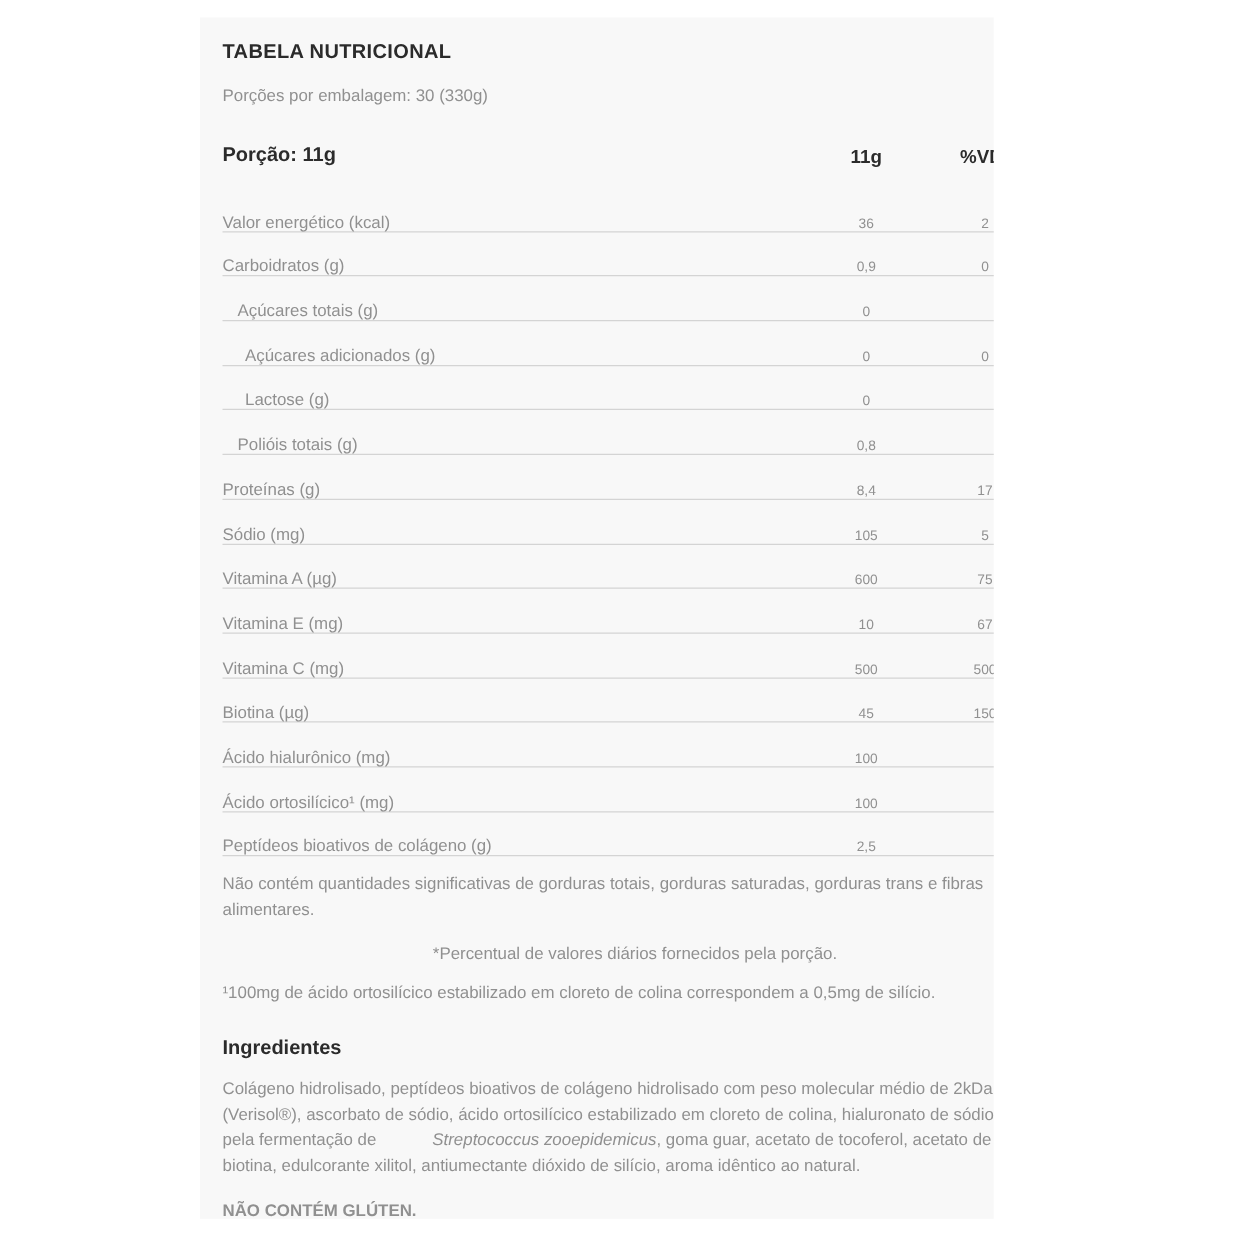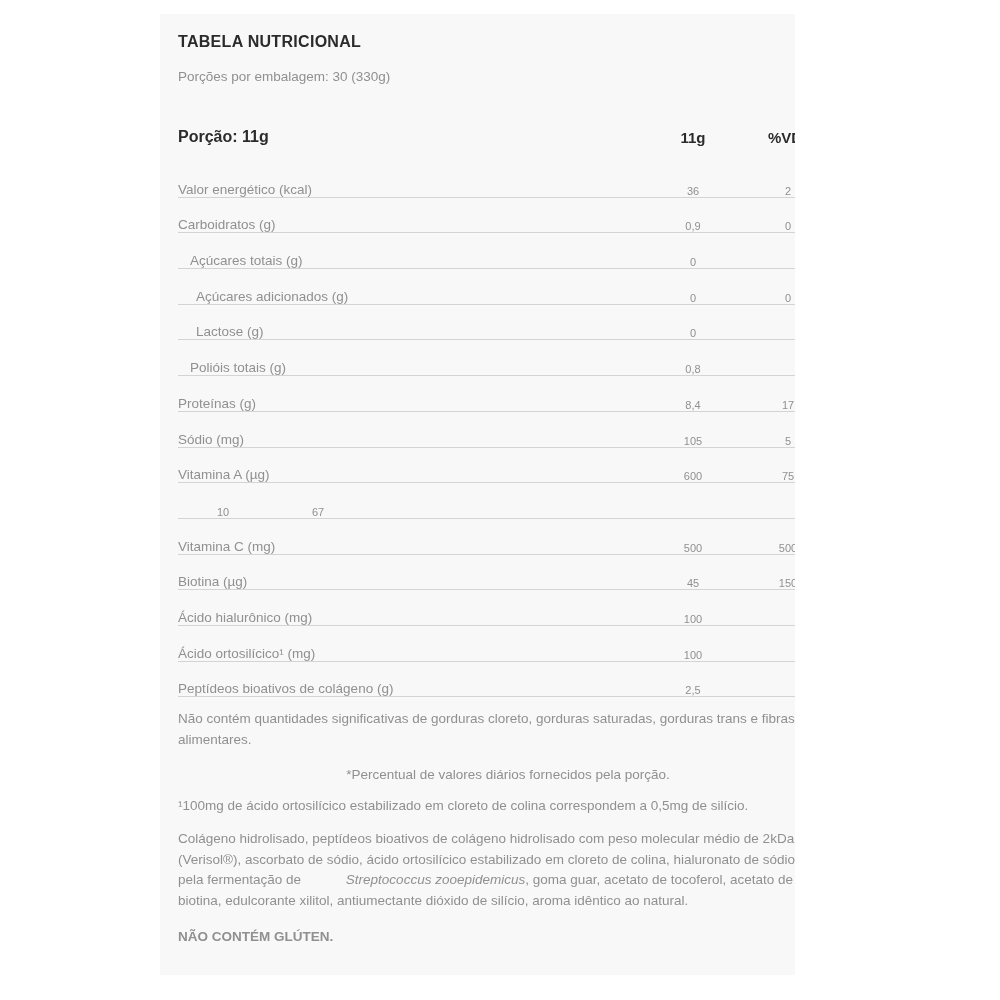--- a/index.html
+++ b/index.html
@@ -41,21 +41,21 @@
     letter-spacing: .3px;
     color: var(--heading-text, #262626);
   }
   .servings {
     margin-top: 18px;
     font-size: 13.5px;
     color: var(--muted-text, #909090);
   }
 
   .cols-header {
-    margin-top: 44px;
+    margin-top: 32px;
     display: flex; align-items: center; justify-content: flex-end;
   }
   .cols-header .portion-label {
     flex: 1;
     font-size: 16px; font-weight: 700;
     color: var(--heading-text, #3a3a3a);
   }
   .col-head {
     font-size: 15px; font-weight: 700;
     color: var(--heading-text, #3a3a3a);
@@ -181,20 +181,21 @@
     <span class="dv">5</span>
   </div>
 
   <div class="t-row">
     <span class="label">Vitamina A (µg)</span>
     <span class="amount">600</span>
     <span class="dv">75</span>
   </div>
 
   <div class="t-row">
+    <span class="label">Vitamina E (mg)</span>
     <span class="amount">10</span>
     <span class="dv">67</span>
   </div>
 
   <div class="t-row">
     <span class="label">Vitamina C (mg)</span>
     <span class="amount">500</span>
     <span class="dv">500</span>
   </div>
 
@@ -216,21 +217,22 @@
     <span class="dv"></span>
   </div>
 
   <div class="t-row">
     <span class="label">Peptídeos bioativos de colágeno (g)</span>
     <span class="amount">2,5</span>
     <span class="dv"></span>
   </div>
 </div>
 
-    <p class="foot first">Não contém quantidades significativas de gorduras cloreto, gorduras saturadas, gorduras trans e fibras alimentares.</p>
+    <p class="foot first">Não contém quantidades significativas de gorduras totais, gorduras saturadas, gorduras trans e fibras alimentares.</p>
     <p class="foot second">*Percentual de valores diários fornecidos pela porção.</p>
     <p class="foot third">¹100mg de ácido ortosilícico estabilizado em cloreto de colina correspondem a 0,5mg de silício.</p>
 
+    <h2 class="ing-title">Ingredientes</h2>
     <p class="ingredients"><span>Colágeno hidrolisado, peptídeos bioativos de colágeno hidrolisado com peso molecular médio de 2kDa (Verisol®), ascorbato de sódio, ácido ortosilícico estabilizado em cloreto de colina, hialuronato de sódio obtido pela fermentação de </span><em>Streptococcus zooepidemicus</em><span>, goma guar, acetato de tocoferol, acetato de retinol, biotina, edulcorante xilitol, antiumectante dióxido de silício, aroma idêntico ao natural.</span></p>
 
     <p class="gluten">NÃO CONTÉM GLÚTEN.</p>
   </div>
 </div>
 
 </body></html>

